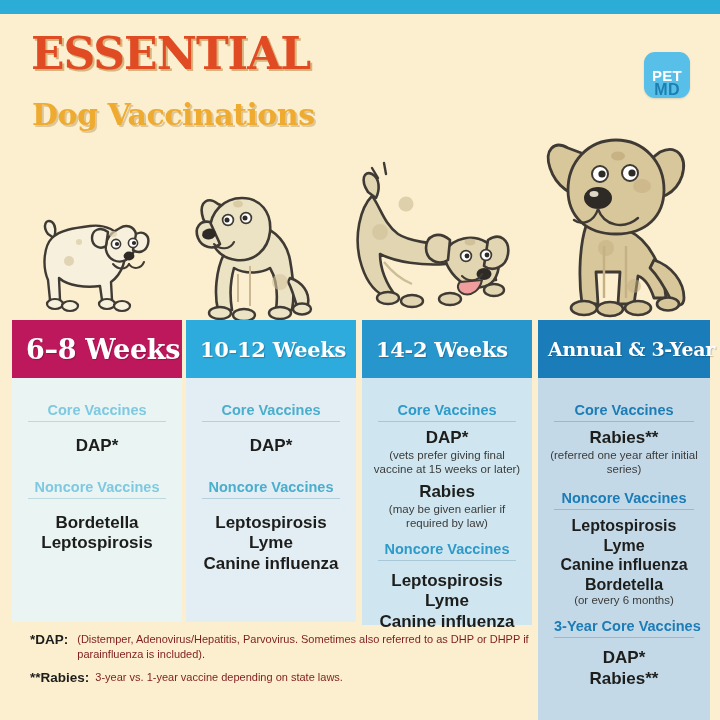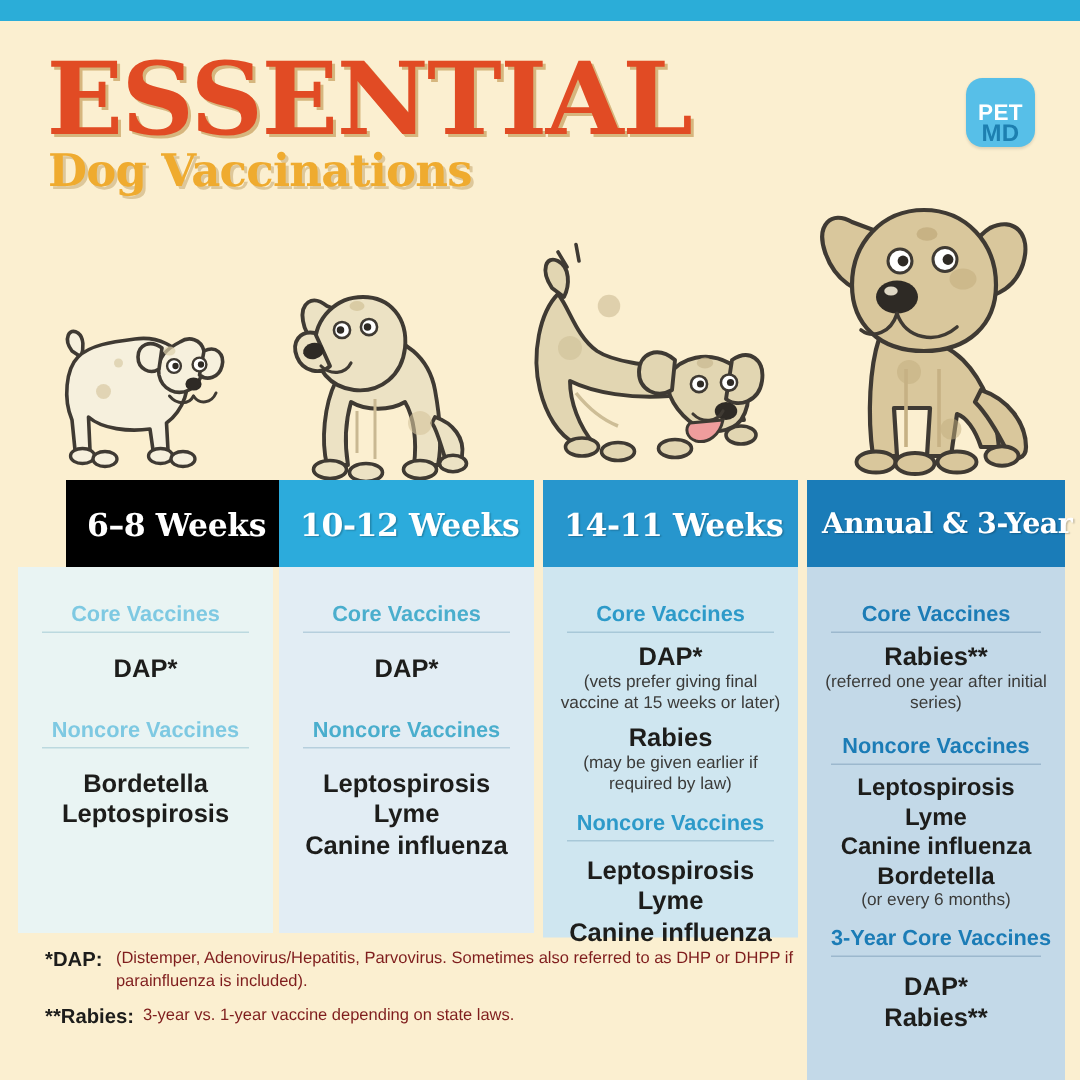--- a/index.html
+++ b/index.html
@@ -17,21 +17,21 @@
     background:#2badd8;
   }
 
   
   #header { position:absolute; left:0; top:14px; width:720px; height:155px; }
 
   #title-main {
     position:absolute; left:31px; top:18px;
     font-family:"DejaVu Serif", serif;
     font-weight:bold;
-    font-size:67px;
+    font-size:44px;
     letter-spacing:-1px;
     color:#e14b24;
     text-shadow:2px 2px 0 #d6b67e;
     line-height:1;
     white-space:nowrap;
   }
   #title-sub {
     position:absolute; left:32px; top:86px;
     font-family:"DejaVu Serif", serif;
     font-weight:bold;
@@ -89,21 +89,21 @@
     width:100%;
     padding:24px 6px 12px 6px;
     text-align:center;
   }
 
   #col-1 { left:12px;  top:320px; width:170px; }
   #col-2 { left:186px; top:320px; width:170px; }
   #col-3 { left:362px; top:320px; width:170px; }
   #col-4 { left:538px; top:320px; width:172px; }
 
-  #col-1 .col-head { height:58px; background:#000000; font-size:21px;margin-left:32px; }
+  #col-1 .col-head { height:58px; background:#be185d; font-size:27px; }
   #col-2 .col-head { height:58px; background:#2cabdc; font-size:21px; }
   #col-3 .col-head { height:58px; background:#2796cd; font-size:21px; }
   #col-4 .col-head { height:58px; background:#1a7cb8; font-size:19px; padding-left:10px; }
 
   #col-1 .col-body { background:#e9f4f3; height:244px; }
   #col-2 .col-body { background:#e2edf4; height:244px; }
   #col-3 .col-body { background:#cfe6f0; height:247px; }
   #col-4 .col-body { background:#c3d9e8; height:342px; }
 
   
@@ -308,21 +308,21 @@
     <div class="sp-22"></div>
     <div class="sec-head">Noncore Vaccines</div>
     <div class="sp-14"></div>
     <div class="vac">Leptospirosis</div>
     <div class="vac">Lyme</div>
     <div class="vac">Canine influenza</div>
   </div>
 </div>
 
 <div class="column" id="col-3">
-  <div class="col-head">14-11 Weeks</div>
+  <div class="col-head">14-2 Weeks</div>
   <div class="col-body">
     <div class="sec-head">Core Vaccines</div>
     <div class="sp-6"></div>
     <div class="vac">DAP*</div>
     <div class="note">(vets prefer giving final vaccine at 15 weeks or later)</div>
     <div class="sp-6"></div>
     <div class="vac">Rabies</div>
     <div class="note">(may be given earlier if required by law)</div>
     <div class="sp-10"></div>
     <div class="sec-head">Noncore Vaccines</div>

